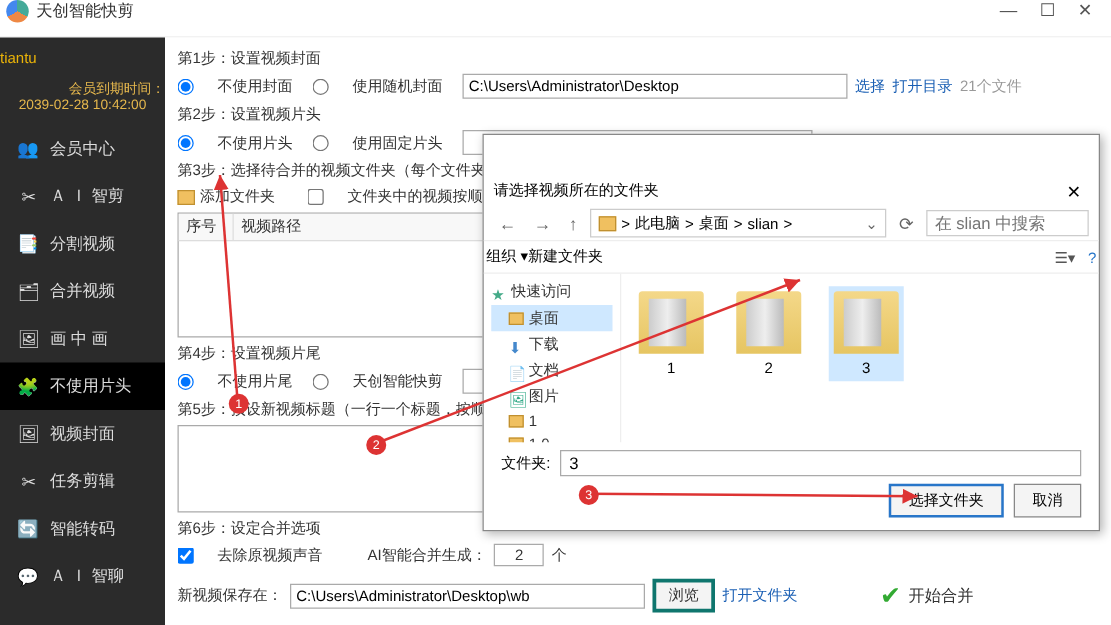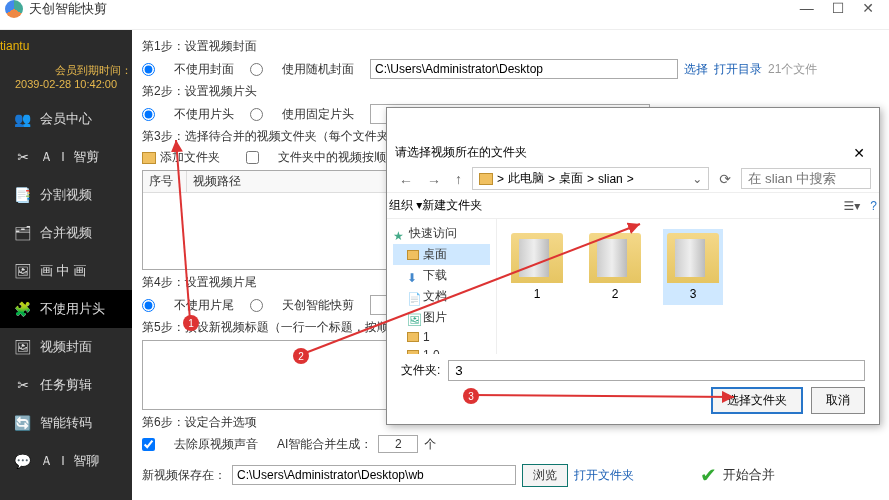--- a/index.html
+++ b/index.html
@@ -24,21 +24,21 @@
 .radio input { margin: 0; }
 .textfield { border: 1px solid #aaa; padding: 2px 4px; font-size: 12px; background: #fff; }
 .linkbtn { color: #1a5fb4; cursor: pointer; font-size: 12px; }
 .greytext { color: #999; font-size: 12px; }
 .btn-small { display: inline-flex; align-items: center; gap: 4px; cursor: pointer; }
 .btn-small .ic { width: 14px; height: 12px; background: #f0c060; border: 1px solid #c09030; }
 .listbox { border: 1px solid #aaa; height: 100px; margin: 4px 0; background: #fff; }
 .listbox .head { display: flex; background: #f8f8f8; border-bottom: 1px solid #ddd; }
 .listbox .head span { padding: 2px 6px; font-size: 12px; border-right: 1px solid #ddd; }
 .spinner { width: 40px; border: 1px solid #aaa; padding: 1px 4px; display: inline-block; text-align: center; }
-.plainbtn { border: 1px solid #0f766e; padding: 2px 10px; background: #f4f4f4; font-size: 12px; cursor: pointer; font-family: Liberation Mono, monospace; }
+.plainbtn { border: 3px solid #0f766e; padding: 2px 10px; background: #f4f4f4; font-size: 12px; cursor: pointer; font-family: Liberation Mono, monospace; }
 .startbtn { display: flex; align-items: center; gap: 6px; font-size: 13px; cursor: pointer; }
 .startbtn .chk { color: #3a3; font-size: 20px; }
 
 .dialog { position: absolute; top: 107px; left: 386px; width: 494px; height: 318px; background: #fff; border: 1px solid #888; box-shadow: 2px 2px 8px rgba(0,0,0,.3); display: flex; flex-direction: column; }
 .dialog .dtitle { display: flex; align-items: center; padding: 4px 8px; font-size: 12px; margin-top: 32px; }
 .dialog .dtitle .t { flex: 1; }
 .dialog .dtitle .x { font-size: 14px; cursor: pointer; padding: 0 6px; }
 .dialog .dnav { display: flex; align-items: center; padding: 2px 8px; gap: 6px; font-size: 12px; border-bottom: 1px solid #eee; }
 .dialog .dnav .arrow { font-size: 14px; color: #666; cursor: pointer; padding: 2px 4px; }
 .dialog .dnav .path { flex: 1; border: 1px solid #ccc; padding: 2px 6px; display: flex; align-items: center; gap: 4px; }
@@ -201,21 +201,21 @@
 
     <div>第5步：预设新视频标题（一行一个标题，按顺序选择）</div>
     <div class="listbox" style="height:70px"></div>
 
     <div>第6步：设定合并选项</div>
     <div class="step-row">
       <label class="radio">
           <input type="checkbox" checked="" style="">
           <span>去除原视频声音</span>
         </label>
-      <span style="margin-left:3px">AI智能合并生成：</span>
+      <span style="margin-left:20px">AI智能合并生成：</span>
       <span class="spinner">2</span>
       <span>个</span>
     </div>
 
     <div class="step-row" style="margin-top:10px">
       <span>新视频保存在：</span>
       <input class="textfield" style="width: 284px;" value="C:\Users\Administrator\Desktop\wb">
       <span class="plainbtn">浏览</span>
       <span class="linkbtn">打开文件夹</span>
       <span class="startbtn" style="margin-left:60px">

